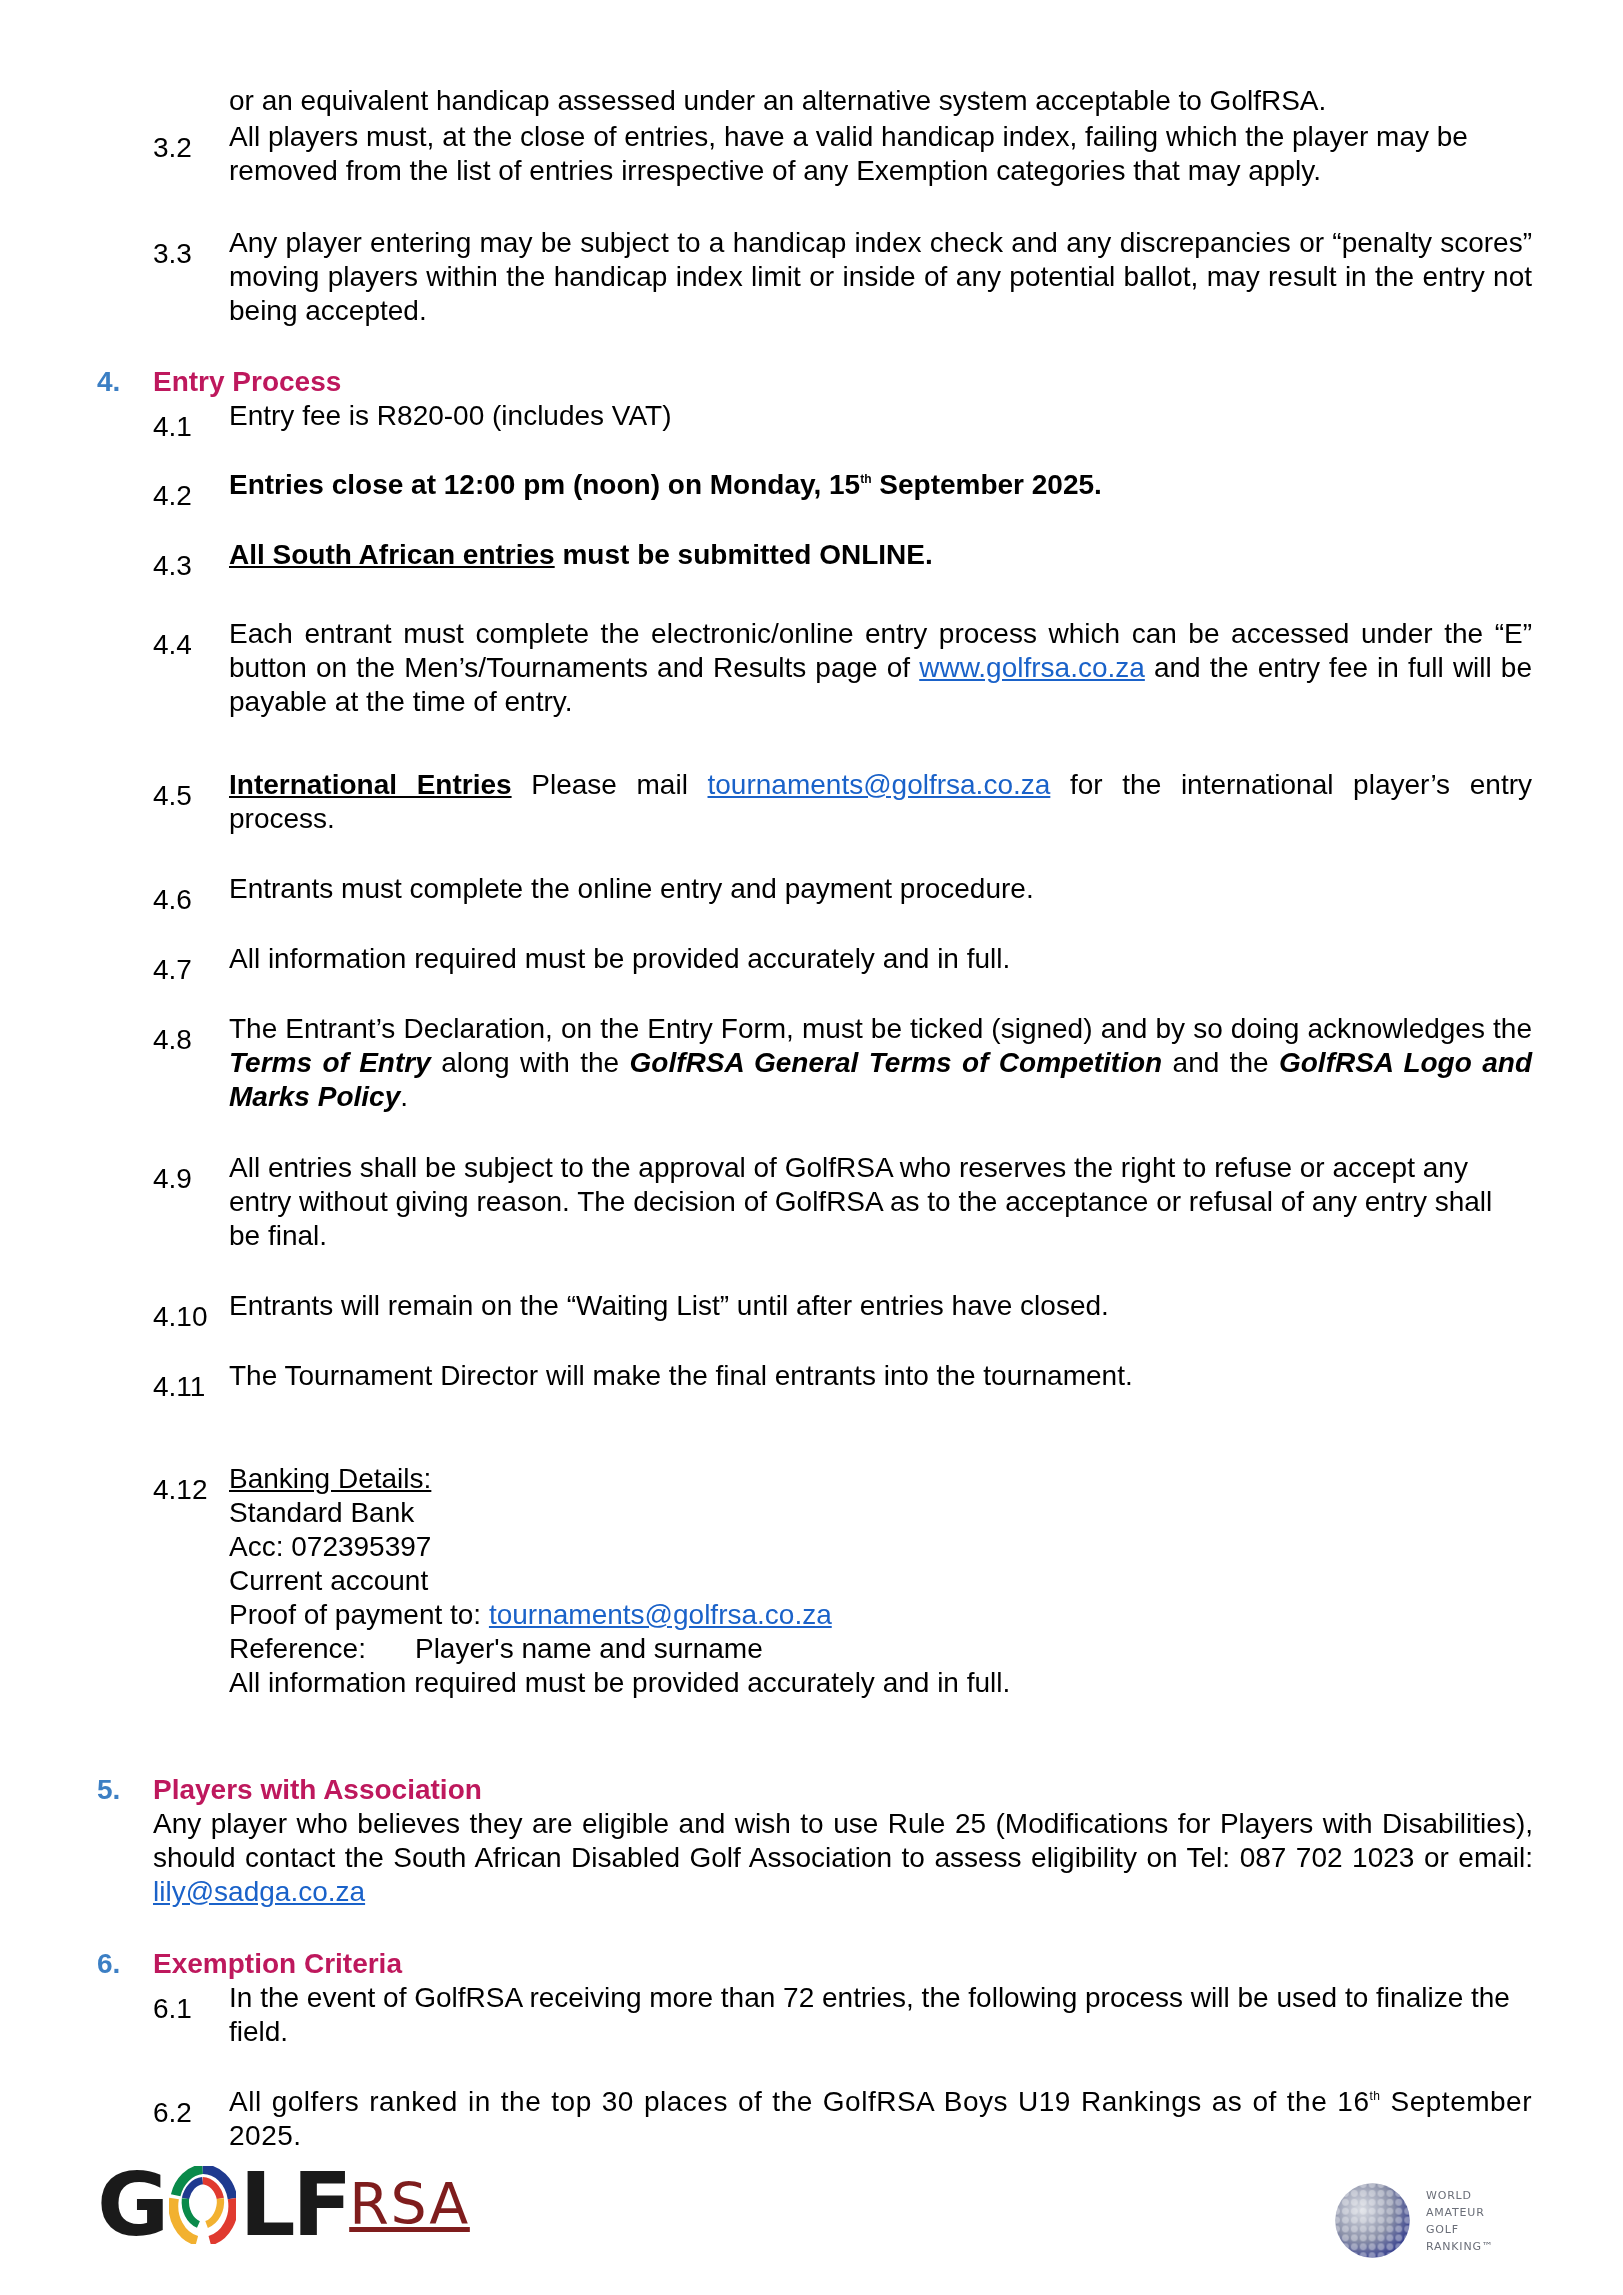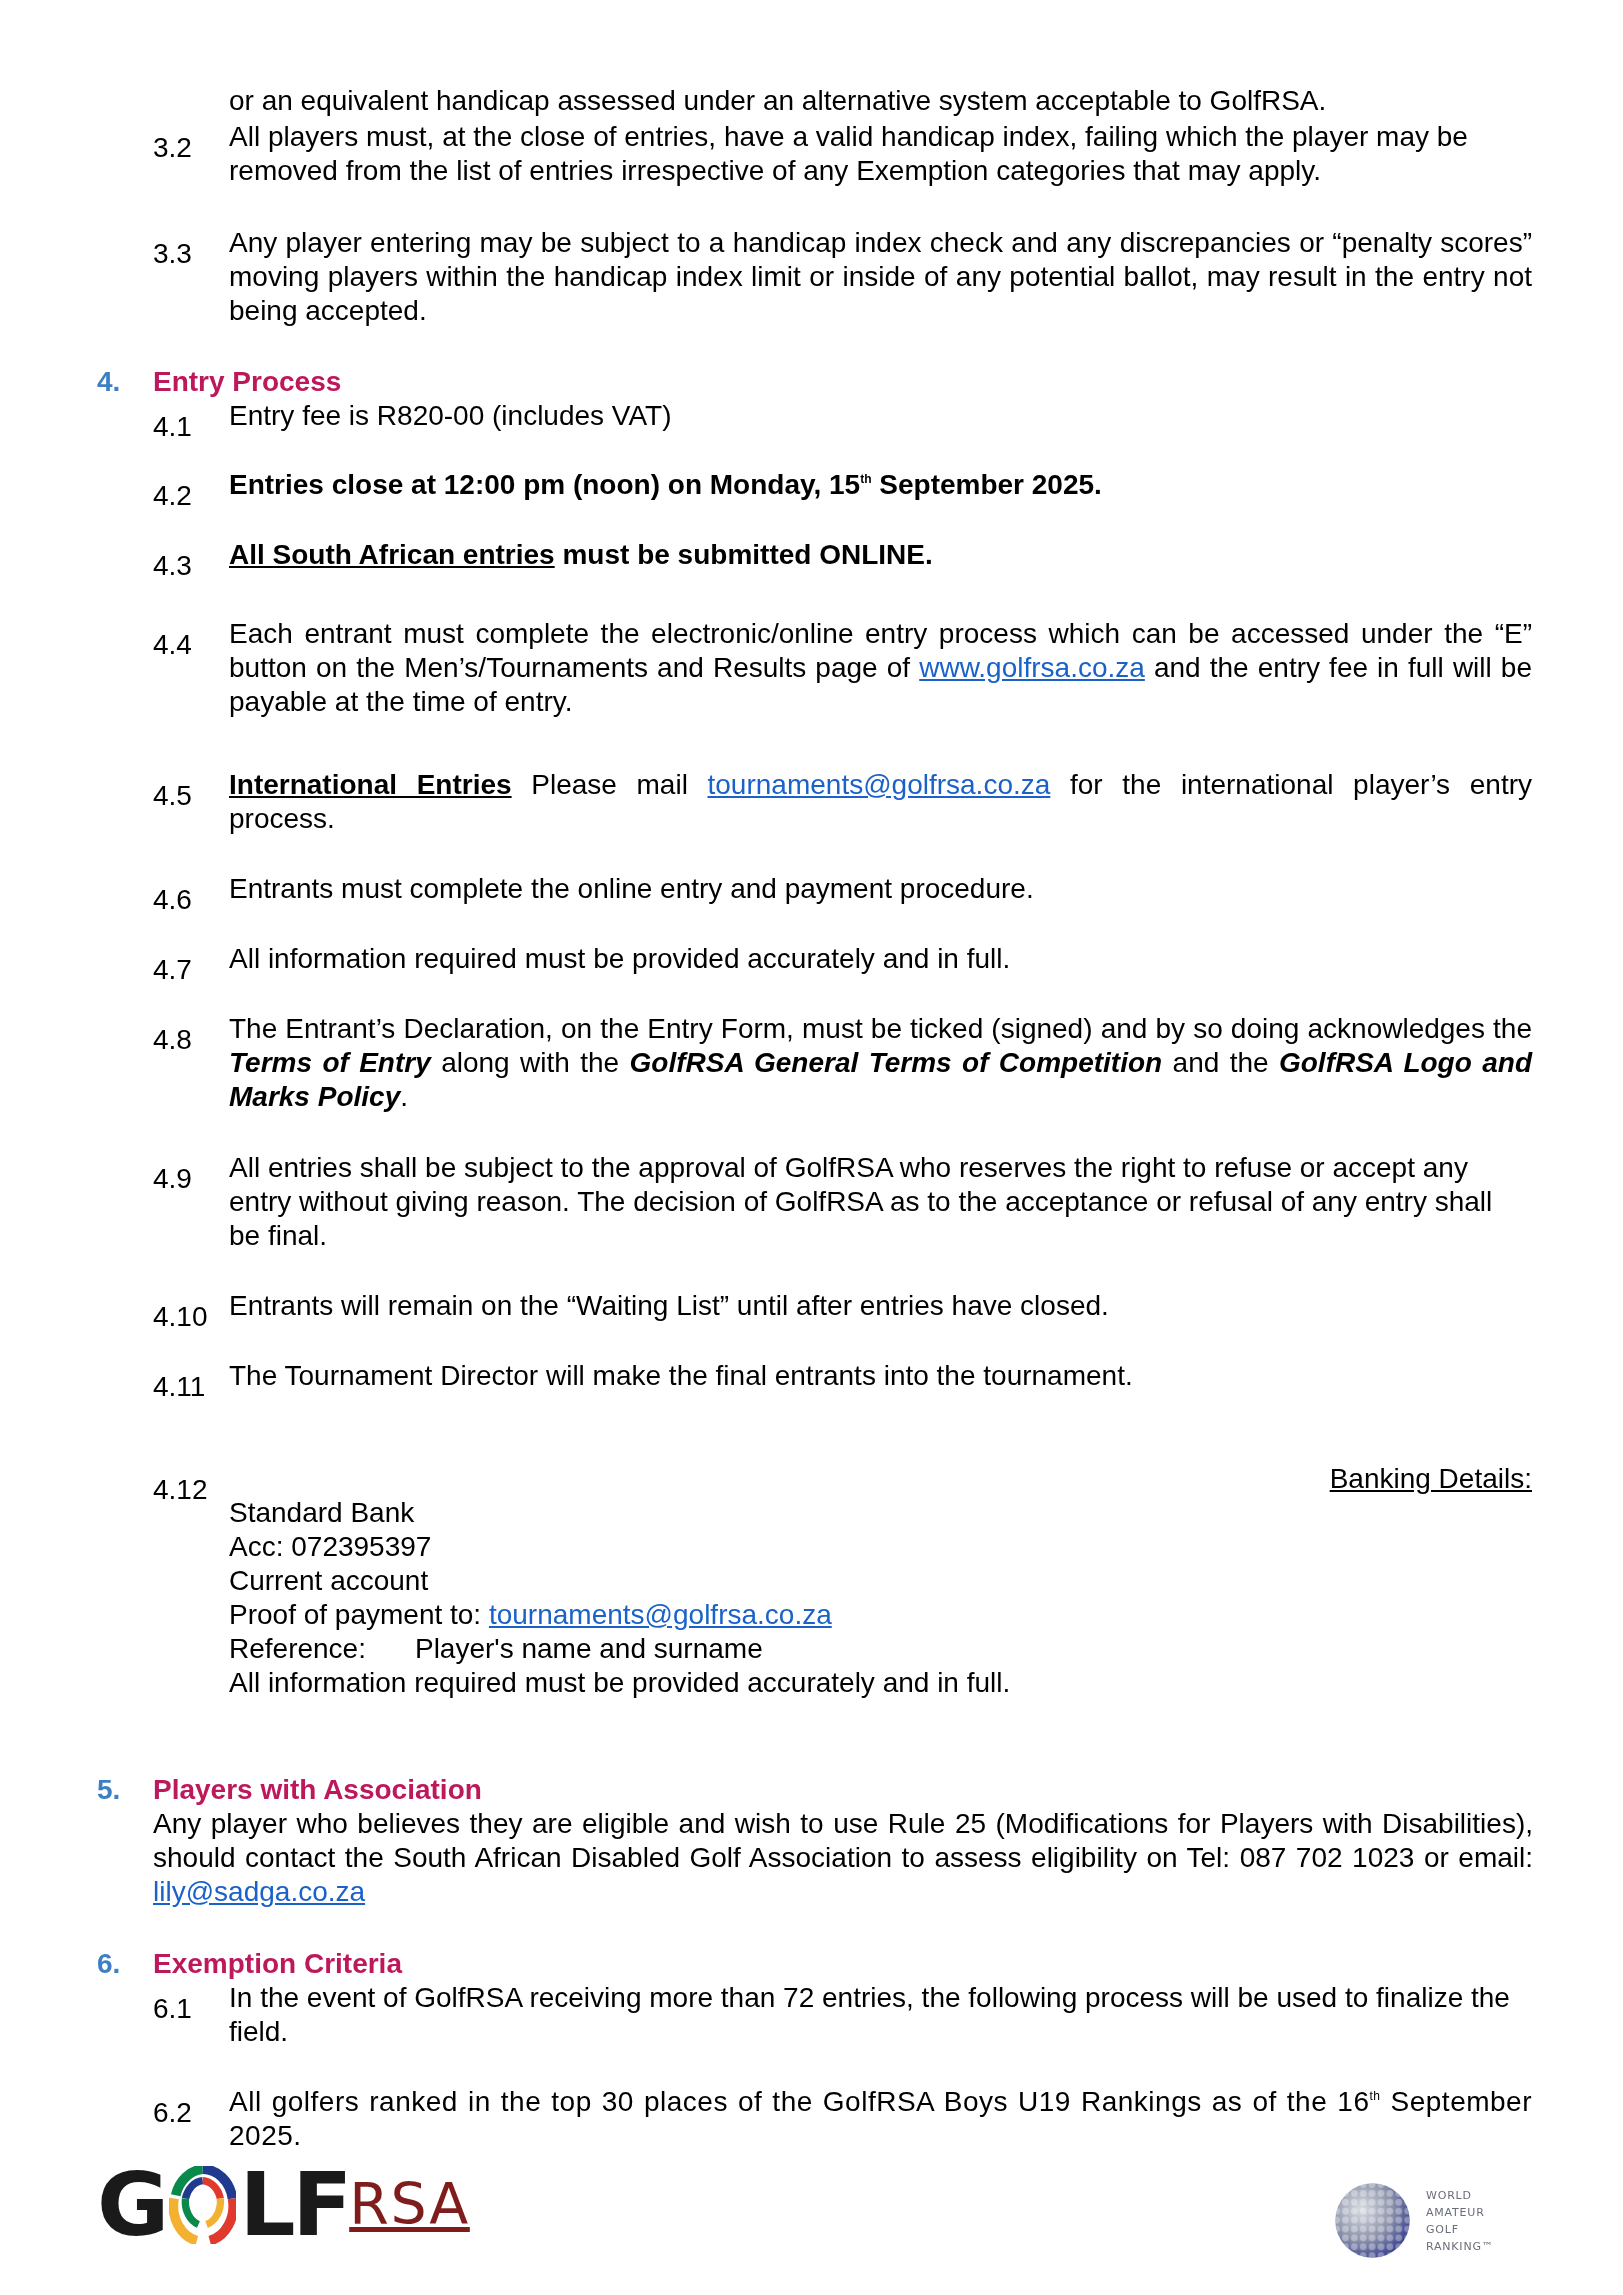--- a/index.html
+++ b/index.html
@@ -10,21 +10,21 @@
   }
   .page { position: absolute; left: 0; top: 0; width: 1464px; height: 2295px; }
   .row { position: absolute; left: 0; width: 1624px; }
   .num { position: absolute; left: 153px; margin-top: 11px; }
   .txt { position: absolute; left: 229px; width: 1303px; }
   .just { text-align: justify; text-align-last: left; }
   .sec-num { position: absolute; left: 97px; color: #3c7fc4; font-weight: bold; }
   .sec-title { position: absolute; left: 153px; color: #be185d; font-weight: bold; }
   .body-sec { position: absolute; left: 153px; width: 1380px; }
   a.link { color: #1a62c9; text-decoration: underline; }
-  .u { text-decoration: underline; text-align: right; }
+  .u { text-decoration: underline; }
   .b { font-weight: bold; }
   .bi { font-weight: bold; font-style: italic; }
   sup { font-size: 12px; line-height: 0; vertical-align: 11.4px; }
   .ref-gap { display: inline-block; width: 49px; }
 
   
   .golf-logo { position: absolute; left: 97px; top: 2164px; height: 81px; display: flex; align-items: center; }
   .golf-logo .g-bold { font-family: "DejaVu Sans", sans-serif; font-weight: bold; font-size: 88px; letter-spacing: -3.2px; color: #1a1a1a; line-height: 81px; }
   .golf-logo .rsa { font-family: "DejaVu Sans", sans-serif; font-weight: normal; font-size: 57px; letter-spacing: 1.6px; color: #7f1d1d; line-height: 81px; text-decoration: underline; }
   .ring { display: inline-block; width: 67px; height: 78px; margin: 0 3.2px; vertical-align: middle; }

